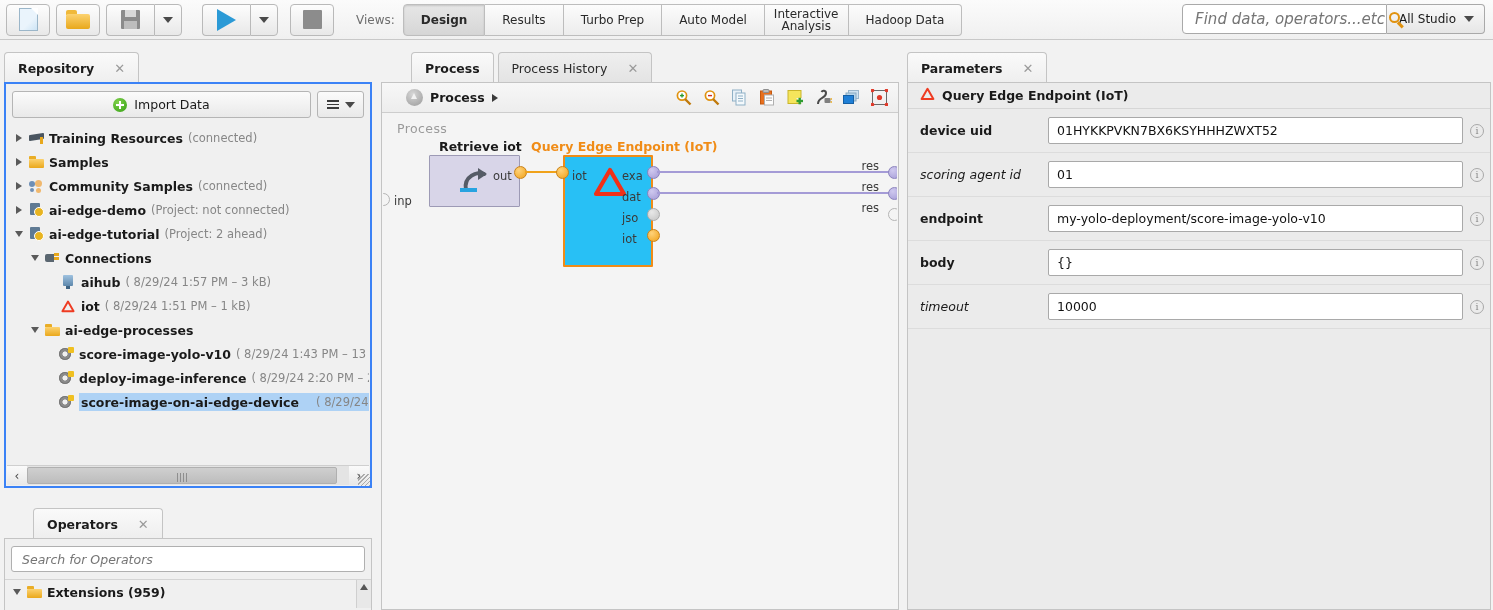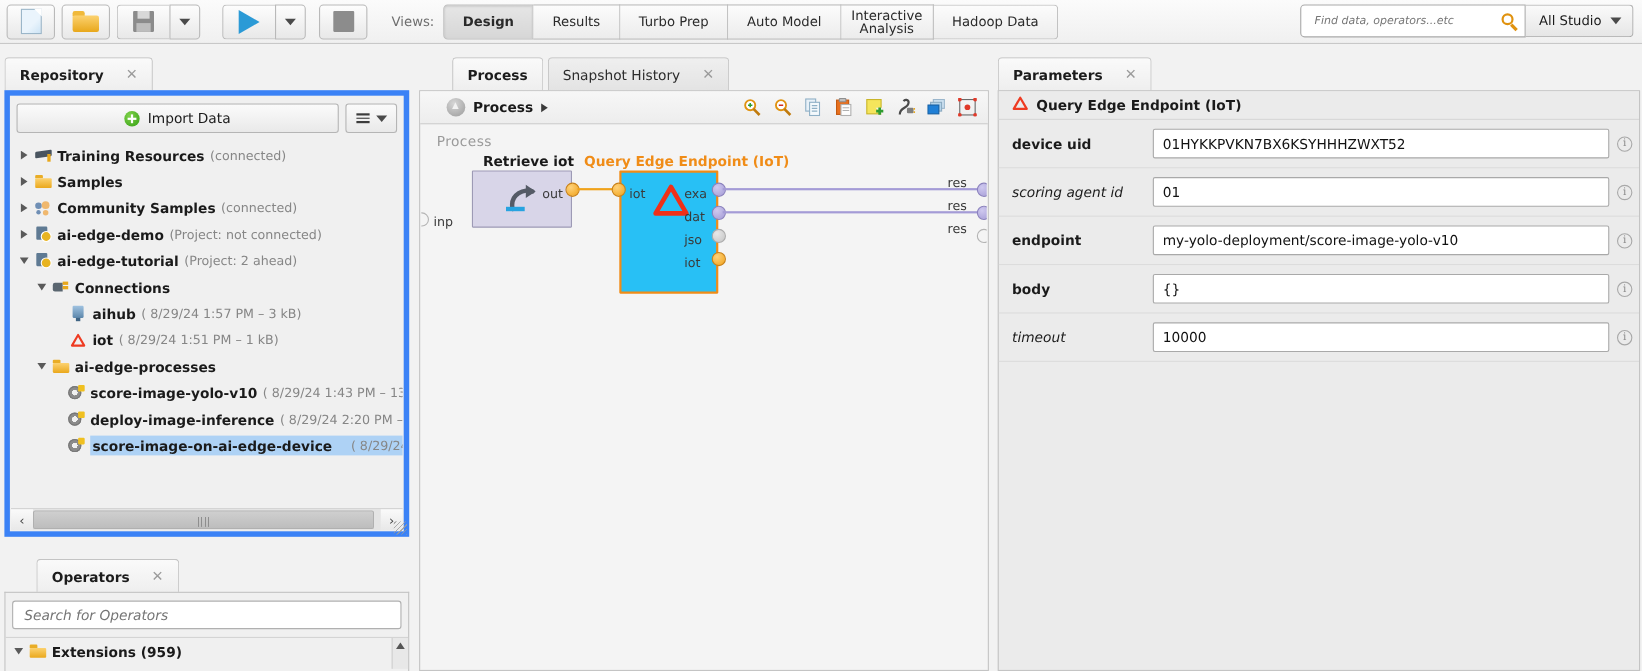--- a/index.html
+++ b/index.html
@@ -94,21 +94,21 @@
   .v-tab.two-line { padding: 0 9px; }
   .v-tab.two-line span { display:block; }
 
   .search-wrap { position:absolute; right: 8px; top: 4px; display:flex; }
   .search-box {
     width: 205px; height: 30px;
     background:#fff; border:1px solid #a9a9a9; border-radius:4px 0 0 4px;
     display:flex; align-items:center; padding: 0 6px 0 10px;
   }
   .search-box input {
-    border:none; outline:none; flex:1; font-size:10px; font-style:italic;
+    border:none; outline:none; flex:1; font-size:15px; font-style:italic;
     color:#8e8e8e; font-family:"DejaVu Sans","Liberation Sans",sans-serif; background:transparent;
   }
   .mag { position:relative; width:15px; height:15px; flex:none; }
   .mag .lens { position:absolute; left:0; top:0; width:11px; height:11px; border:2px solid #e0920f; border-radius:50%; }
   .mag .handle { position:absolute; left:9px; top:9px; width:7px; height:2.5px; background:#e0920f; transform: rotate(45deg); transform-origin: left center;}
   .studio-btn {
     height:30px; padding: 0 10px 0 12px;
     background: linear-gradient(#fafafa,#e6e6e6);
     border:1px solid #a9a9a9; border-left:none; border-radius: 0 4px 4px 0;
     display:flex; align-items:center; gap:8px; font-size:12px; cursor:pointer;
@@ -126,21 +126,21 @@
   }
   .panel-tab .x { margin-left: 20px; color:#9a9a9a; font-size:13px; font-weight:normal; }
   .panel-tab.inactive { background: linear-gradient(#efefef,#e3e3e3); font-weight:normal; color:#2c2c2c; }
 
   
   .repo-panel {
     position:absolute; left: 4px; top: 52px; width: 368px; height: 436px;
   }
   .repo-body {
     position:absolute; left:0; top:30px; width:368px; height:406px;
-    background:#f0f0f0; border:5px solid #3b82f6;
+    background:#f0f0f0; border:2px solid #3b82f6;
   }
   .import-row { display:flex; padding: 7px 6px; gap:6px; }
   .import-btn {
     flex:1; height:27px; background: linear-gradient(#fbfbfb,#e9e9e9);
     border:1px solid #b5b5b5; border-radius:3px;
     display:flex; align-items:center; justify-content:center; gap:7px;
     font-size:12.5px; cursor:pointer;
   }
   .plus-circle {
     width:14px; height:14px; border-radius:50%;
@@ -566,21 +566,21 @@
       </div>
     </div>
   </div>
 
   <div class="proc-panel">
     <div class="panel-tabbar">
       <div class="panel-tab">
         <span>Process</span>
       </div>
       <div class="panel-tab inactive">
-        <span>Snapshot History</span>
+        <span>Process History</span>
         <span class="x">✕</span>
       </div>
     </div>
 
     <div class="proc-body">
       <div class="proc-toolbar">
         <span class="crumb-circle"></span>
         <span class="crumb-text">Process</span>
         <span class="crumb-arrow"></span>
 

